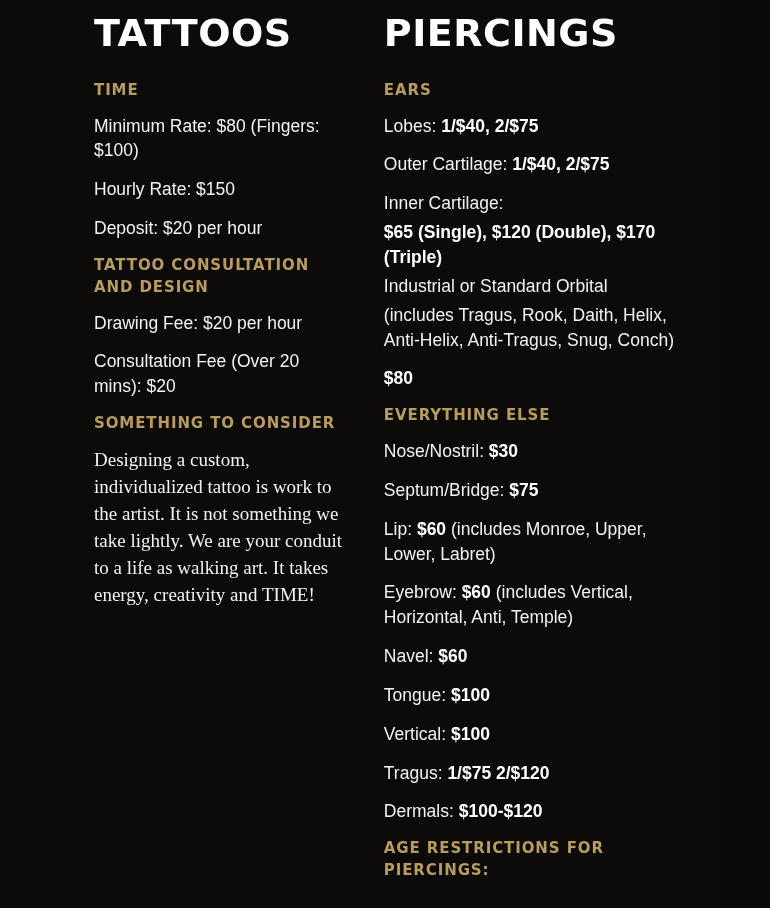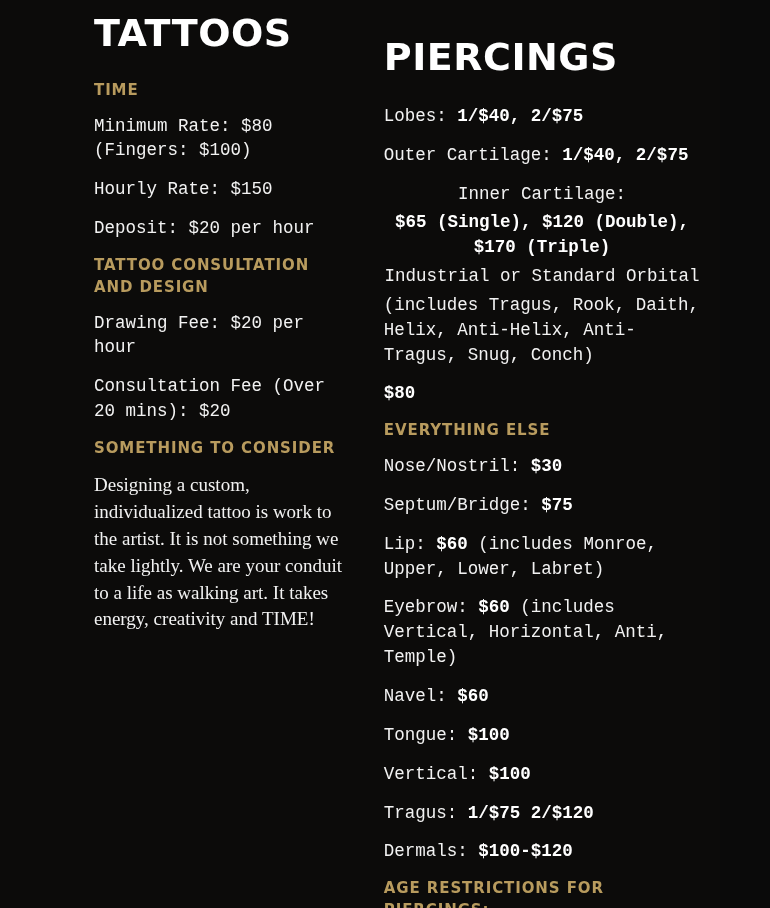--- a/index.html
+++ b/index.html
@@ -26,21 +26,20 @@
   .column {
     box-sizing: border-box;
   }
   .col-left {
     width: 398px;
     padding: 0 30px 0 94px;
   }
   .col-right {
     width: 372px;
     padding: 0 20px 0 8px;
-    margin-top: 24px;
   }
   h1.col-title {
     font-family: "DejaVu Sans", sans-serif;
     font-weight: bold;
     font-size: 38px;
     letter-spacing: 0.5px;
     margin: 0 0 26px 0;
     color: #ffffff;
     line-height: 1.05;
   }
@@ -52,40 +51,39 @@
     color: #b89b5e;
     margin: 14px 0 12px 0;
     line-height: 1.45;
     text-transform: uppercase;
   }
   .col-left .section-head:first-of-type,
   .col-right .section-head:first-of-type {
     margin-top: 0;
   }
   .line {
-    font-family: Liberation Mono, monospace;
+    font-family: Liberation Sans, sans-serif;
     font-size: 17.5px;
     line-height: 1.42;
     margin: 0 0 14px 0;
     color: #f2f2f2;
   }
   .line b {
     font-weight: bold;
     color: #ffffff;
   }
   .para {
     font-family: "Liberation Serif", serif;
     font-size: 19px;
     line-height: 1.42;
     margin: 0;
     color: #f2f2f2;
   }
   .tight {
     margin-bottom: 4px;
-    text-align: center;
   }
   .sub {
     margin-top: 0;
   }
 </style>
 </head>
 <body>
 
 <div class="page">
 
@@ -101,20 +99,21 @@
     <p class="line">Drawing Fee: $20 per hour</p>
     <p class="line">Consultation Fee (Over 20 mins): $20</p>
 
     <div class="section-head">SOMETHING TO CONSIDER</div>
     <p class="para">Designing a custom, individualized tattoo is work to the artist. It is not something we take lightly. We are your conduit to a life as walking art. It takes energy, creativity and TIME!</p>
   </div>
 
   <div class="column col-right">
     <h1 class="col-title">PIERCINGS</h1>
 
+    <div class="section-head">EARS</div>
 
     <p class="line"><span>Lobes: </span><b>1/$40, 2/$75</b></p>
 
     <p class="line"><span>Outer Cartilage: </span><b>1/$40, 2/$75</b></p>
 
     <p class="line tight">Inner Cartilage:</p>
     <p class="line tight sub"><b>$65 (Single), $120 (Double), $170 (Triple)</b></p>
     <p class="line tight">Industrial or Standard Orbital</p>
 
     <p class="line sub">(includes Tragus, Rook, Daith, Helix, Anti-Helix, Anti-Tragus, Snug, Conch)</p>

